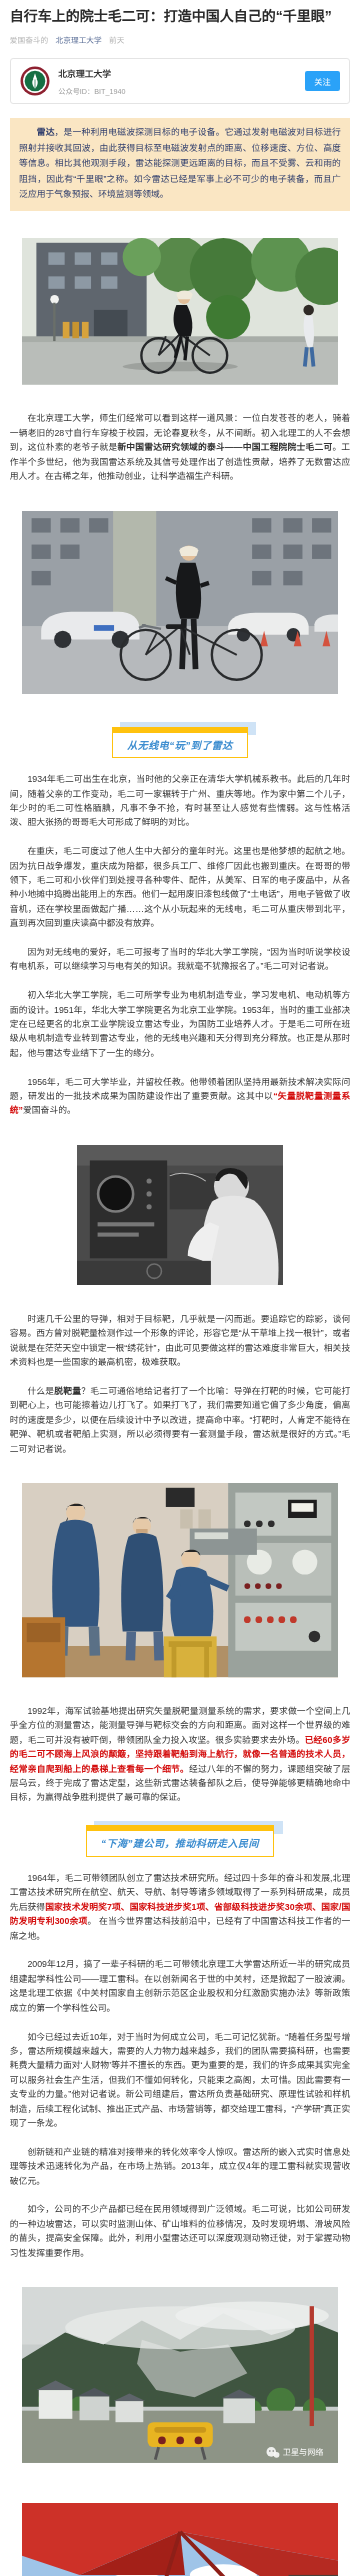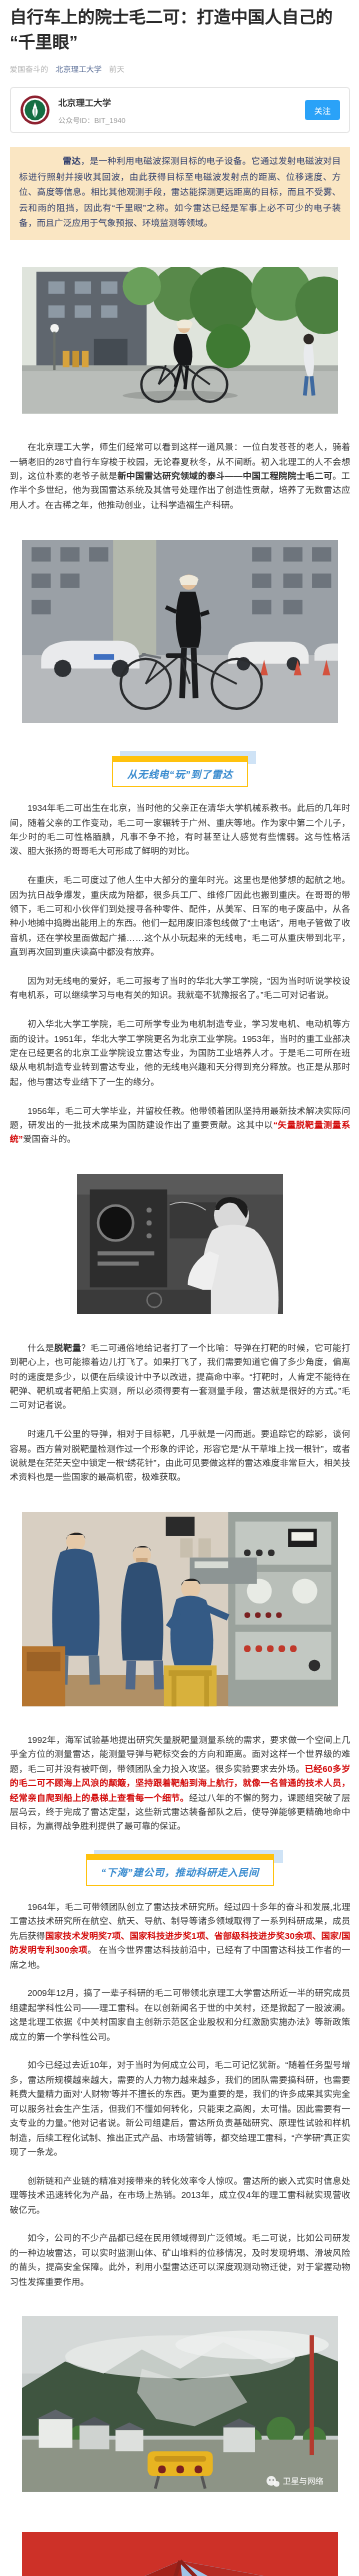--- a/index.html
+++ b/index.html
@@ -7,38 +7,38 @@
     width:360px;
     background:#ffffff;
     background-image:linear-gradient(#f4f4f4 0.5px,transparent 0.5px),
                      linear-gradient(90deg,#f4f4f4 0.5px,transparent 0.5px);
     background-size:24px 24px;
     font-family:"Liberation Sans","DejaVu Sans",sans-serif;
     color:#333;
   }
   .page{width:360px;overflow:hidden;padding-bottom:7.2px;}
 
-  .title{margin:6.2px 9.8px 0;font-size:17px;line-height:1.45;font-weight:700;color:#2b2b2b;}
+  .title{margin:6.2px 9.8px 0;font-size:14px;line-height:1.45;font-weight:700;color:#2b2b2b;}
   .meta{margin:7.2px 9.8px 0;font-size:7.7px;color:#b5b5b5;}
   .meta .album{color:#b5b5b5;}
   .meta .account-link{color:#576b95;margin:0 5.2px;cursor:pointer;}
   .meta .date{color:#b5b5b5;}
 
   .card{margin:13.4px 9.8px 0;border:0.5px solid #e4e4e4;border-radius:3.1px;background:#fff;
         display:flex;align-items:center;padding:7.2px 9.3px;}
   .card .logo{width:30px;height:30px;flex:none;}
   .card .info{margin-left:8.2px;}
   .card .name{font-size:8.8px;font-weight:700;color:#333;}
   .card .acc-id{font-size:7.2px;color:#9b9b9b;margin-top:6px;}
   .follow-btn{margin-left:auto;background:#2aa2f8;color:#fff;border:none;border-radius:2.1px;
         font-size:8.2px;padding:4.1px 9.3px;cursor:pointer;font-family:inherit;}
 
   .abstract{margin:13.4px 9.8px 0;background:#fae6c3;padding:7.2px 9.3px 8.2px;
         color:#32406e;font-size:8.8px;line-height:15.5px;text-align:justify;text-indent:2em;}
-  .abstract .seg-b{font-weight:700;color:#32406e;margin-left:26px;}
+  .abstract .seg-b{font-weight:700;color:#32406e;}
 
   .para{margin:14.4px 9.8px 0;font-size:8.8px;line-height:14.4px;text-align:justify;
         color:#333;text-indent:2em;}
   .seg-b{font-weight:700;}
   .seg-r{font-weight:700;color:#d40f0f;}
 
   figure{margin:15.5px 9.8px 0;padding:12px;}
   figure svg{display:block;width:100%;}
   figure.narrow{width:206px;margin-left:auto;margin-right:auto;}
 
@@ -199,22 +199,22 @@
       <path d="M180 60 C200 50 230 55 250 70" stroke="#bbb" stroke-width="2" fill="none"></path>
       <circle cx="300" cy="80" r="34" fill="#d9d9d9"></circle>
       <path d="M268 70 C270 45 300 38 322 52 C334 60 334 76 328 86 L310 60 C300 52 282 56 276 70 Z" fill="#1d1d1d"></path>
       <path d="M262 110 C240 150 238 210 250 272 L390 272 C396 205 382 140 344 108 C320 94 280 96 262 110 Z" fill="#e6e6e6"></path>
       <path d="M258 150 C230 165 215 190 215 215 L260 230 C268 200 272 175 276 158 Z" fill="#efefef"></path>
       <rect x="0" y="225" width="260" height="47" fill="#3a3a3a"></rect>
       <circle cx="150" cy="245" r="14" fill="none" stroke="#6e6e6e" stroke-width="3"></circle>
     </svg>
   </figure>
 
+  <p class="para"><span>时速几千公里的导弹，相对于目标靶，几乎就是一闪而逝。要追踪它的踪影，谈何容易。西方曾对脱靶量检测作过一个形象的评论，形容它是“从干草堆上找一根针”，或者说就是在茫茫天空中锁定一根“绣花针”，由此可见要做这样的雷达难度非常巨大，相关技术资料也是一些国家的最高机密，极难获取。</span></p>
   <p class="para"><span>什么是</span><span class="seg-b">脱靶量</span><span>？毛二可通俗地给记者打了一个比喻：导弹在打靶的时候，它可能打到靶心上，也可能擦着边儿打飞了。如果打飞了，我们需要知道它偏了多少角度，偏离时的速度是多少，以便在后续设计中予以改进，提高命中率。“打靶时，人肯定不能待在靶弹、靶机或者靶船上实测，所以必须得要有一套测量手段，雷达就是很好的方式。”毛二可对记者说。</span></p>
-  <p class="para"><span>时速几千公里的导弹，相对于目标靶，几乎就是一闪而逝。要追踪它的踪影，谈何容易。西方曾对脱靶量检测作过一个形象的评论，形容它是“从干草堆上找一根针”，或者说就是在茫茫天空中锁定一根“绣花针”，由此可见要做这样的雷达难度非常巨大，相关技术资料也是一些国家的最高机密，极难获取。</span></p>
 
   <figure>
     <svg viewBox="0 0 660 405" preserveAspectRatio="none">
       <rect width="660" height="405" fill="#d8cfc2"></rect>
       <rect x="0" y="340" width="660" height="65" fill="#b09066"></rect>
       <rect x="300" y="10" width="60" height="40" fill="#2a2a2a"></rect>
       <g fill="#c8bfae">
           <rect x="330" y="55" width="26" height="40"></rect>
           <rect x="368" y="55" width="26" height="40"></rect>
         </g>

